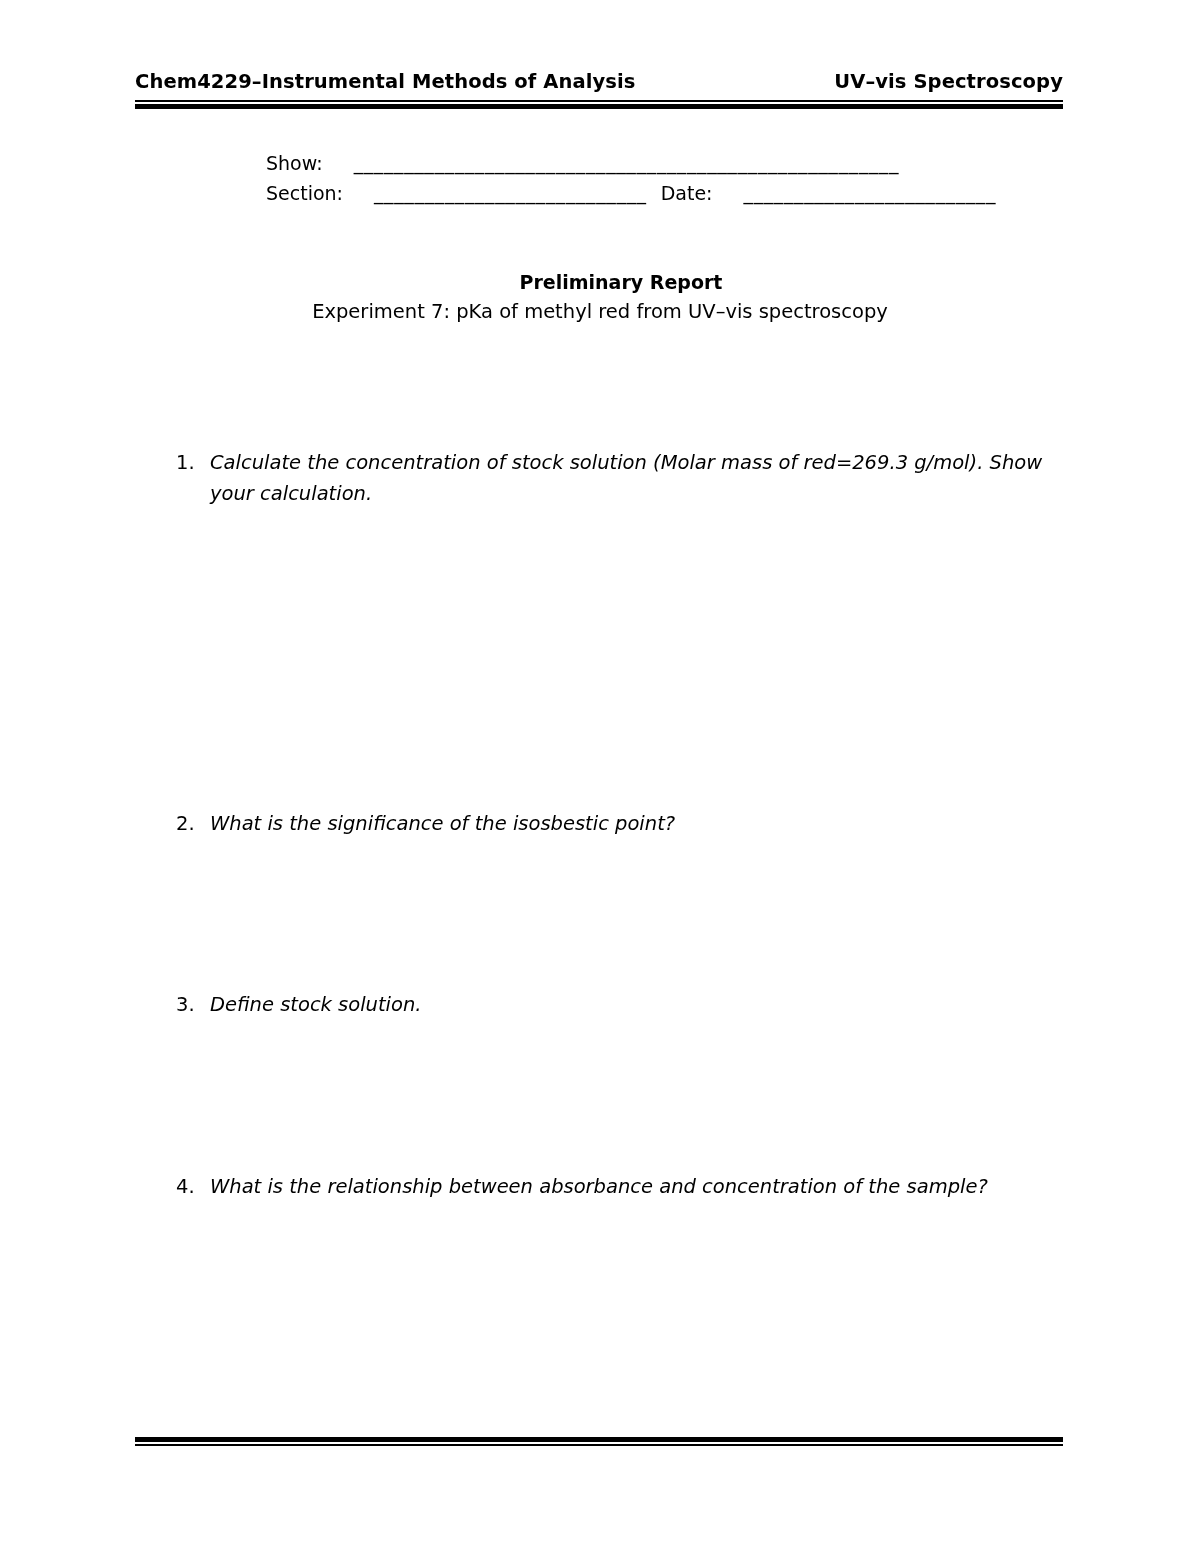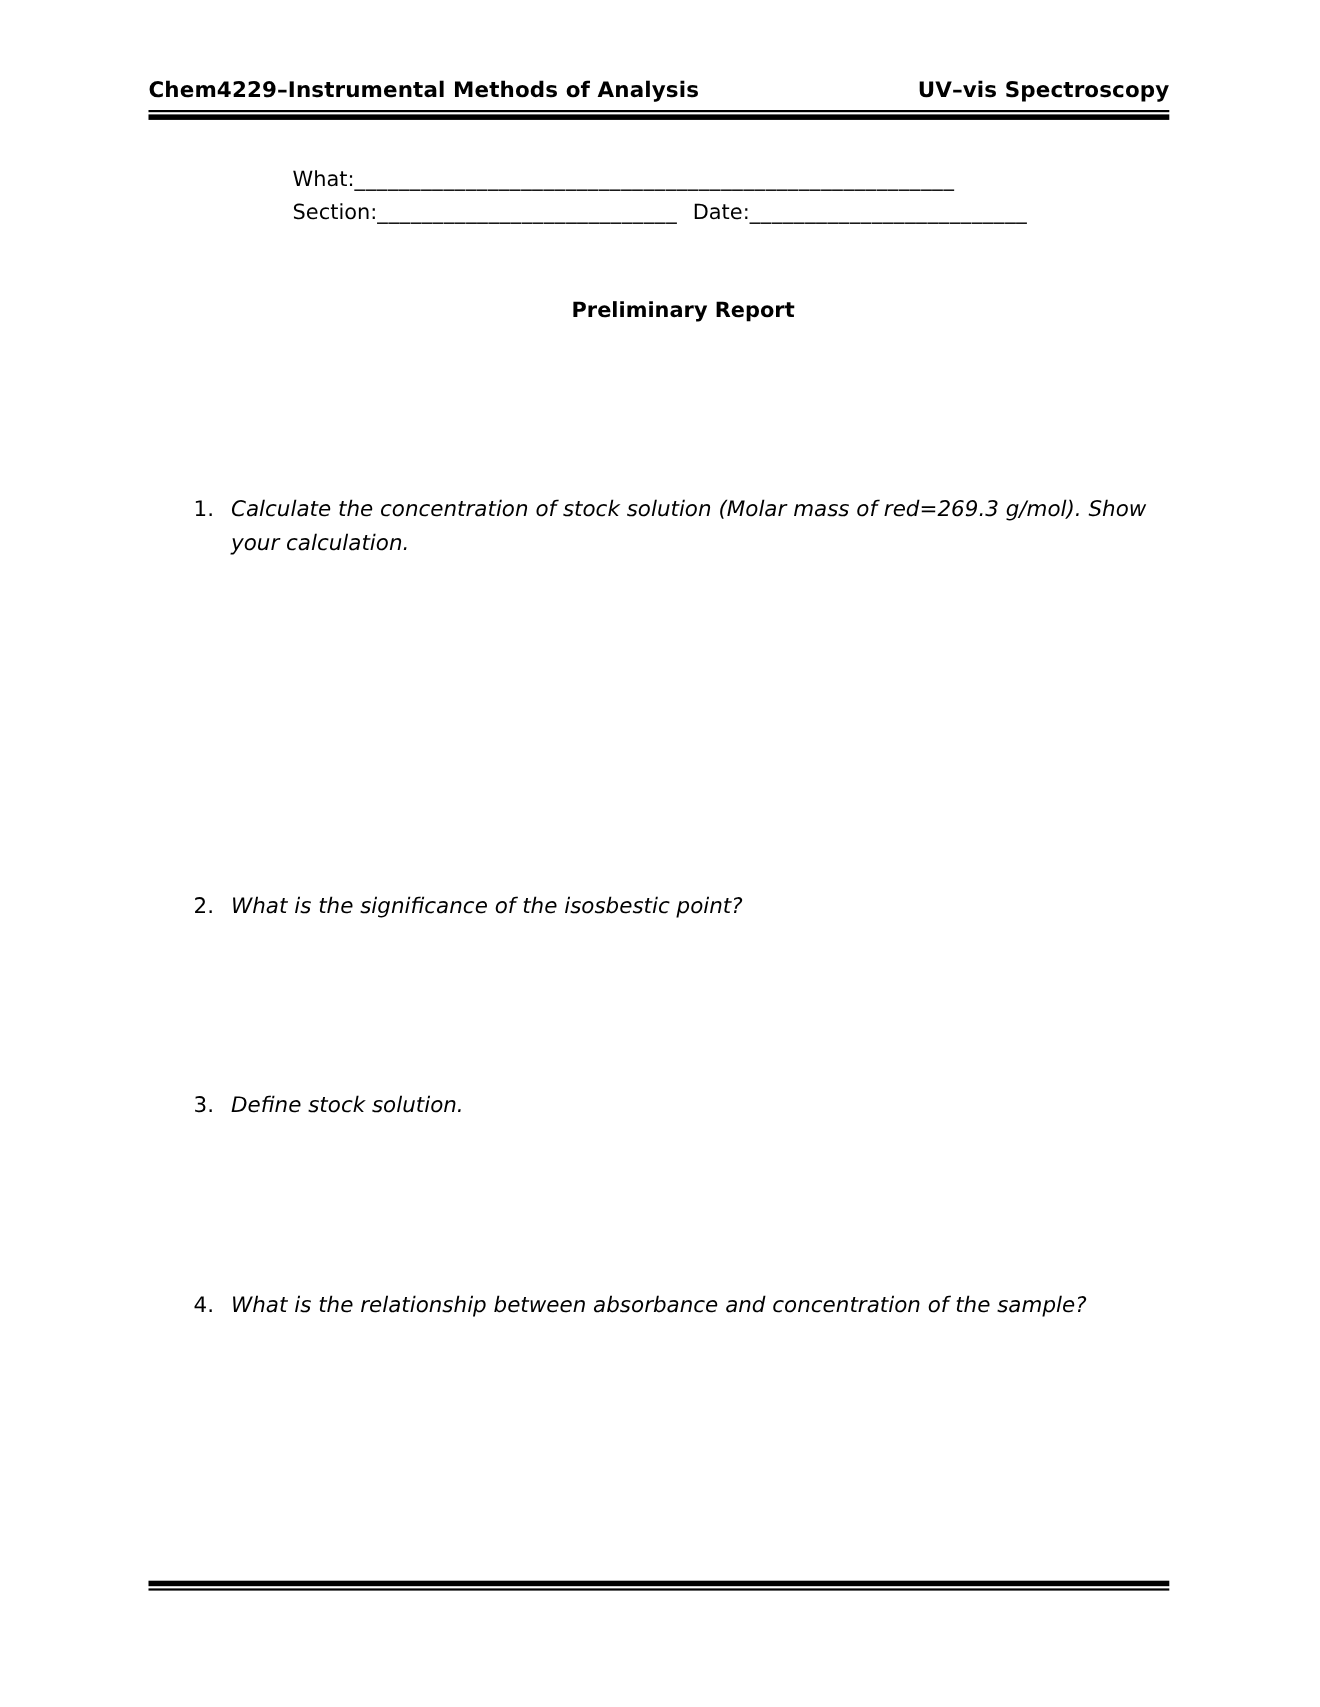--- a/index.html
+++ b/index.html
@@ -69,20 +69,21 @@
     left: 266px;
     top: 148px;
     font-size: 19px;
     line-height: 30px;
     white-space: nowrap;
   }
   .field-line { display: block; }
   .field-label { }
   .field-rule {
     letter-spacing: 0.6px;
+    margin-left: 31px;
   }
   .field-gap { display: inline-block; width: 14px; }
 
   
   .title-block {
     position: absolute;
     left: 0;
     top: 268px;
     width: 1200px;
     text-align: center;
@@ -152,29 +153,30 @@
     <span class="header-left">Chem4229–Instrumental Methods of Analysis</span>
     <span class="header-right">UV–vis Spectroscopy</span>
   </div>
   <div class="rule-double-top">
     <div class="thin"></div>
     <div class="thick"></div>
   </div>
 
   <div class="fields">
     <span class="field-line">
-      <span class="field-label">What:</span><span class="field-rule">______________________________________________________</span>
+      <span class="field-label">Show:</span><span class="field-rule">______________________________________________________</span>
     </span>
     <span class="field-line">
       <span class="field-label">Section:</span><span class="field-rule">___________________________</span><span class="field-gap"></span><span class="field-label">Date:</span><span class="field-rule">_________________________</span>
     </span>
   </div>
 
   <div class="title-block">
     <div class="doc-title">Preliminary Report</div>
+    <div class="doc-subtitle">Experiment 7: pKa of methyl red from UV–vis spectroscopy</div>
   </div>
 
   <div class="questions">
     <div class="question" id="q0" style="position: absolute; left: 0px; top: 0px; width: 880px;">
       <span class="q-num">1.</span>
       <span class="q-text">Calculate the concentration of stock solution (Molar mass of red=269.3 g/mol). Show your calculation.</span>
     </div>
     <div class="question" id="q1" style="position: absolute; left: 0px; top: 361px; width: 880px;">
       <span class="q-num">2.</span>
       <span class="q-text">What is the significance of the isosbestic point?</span>

